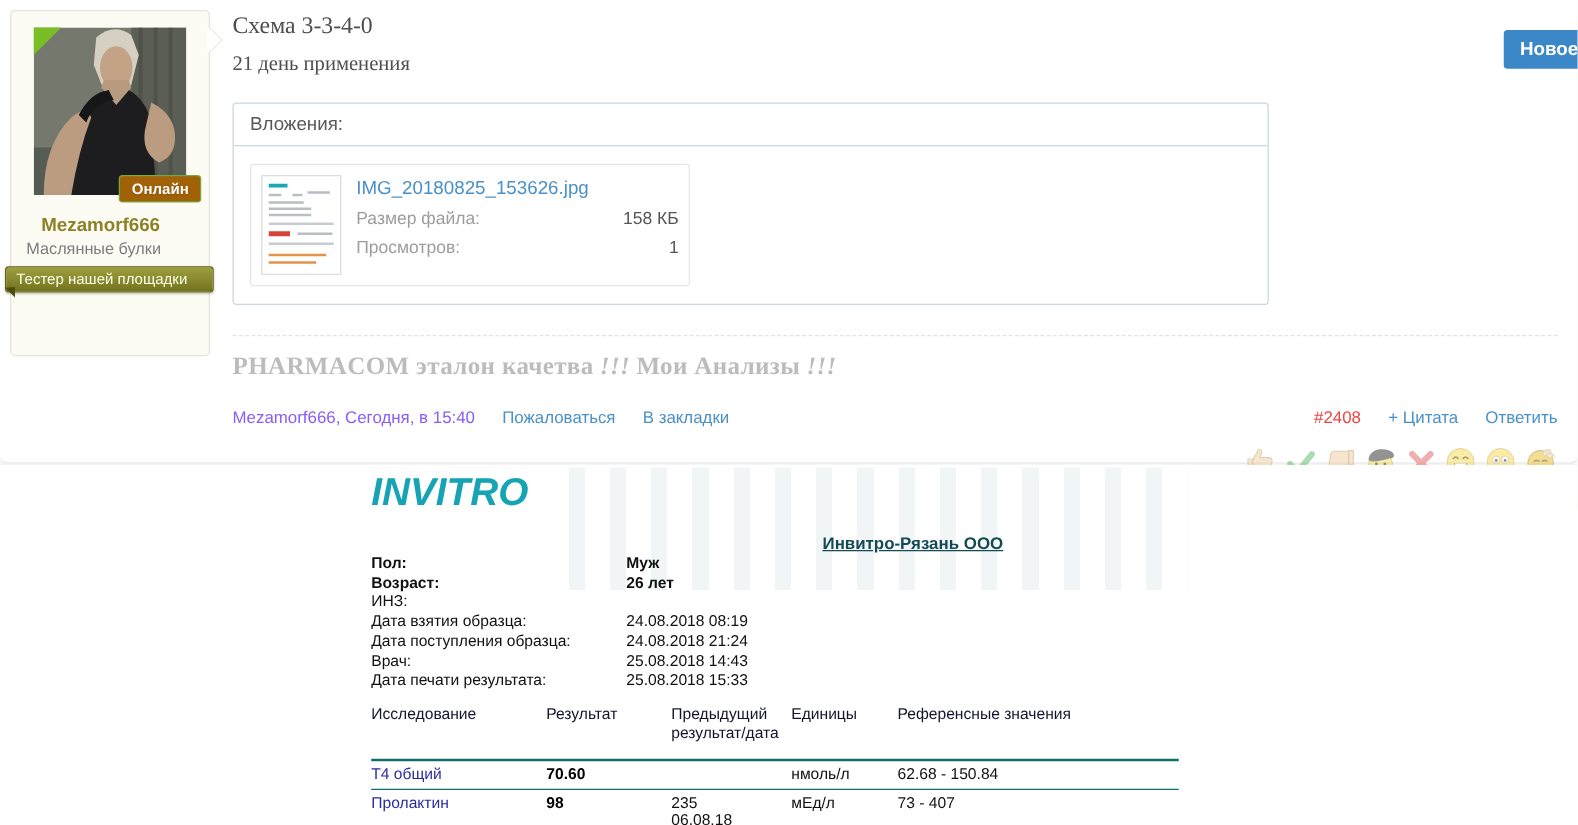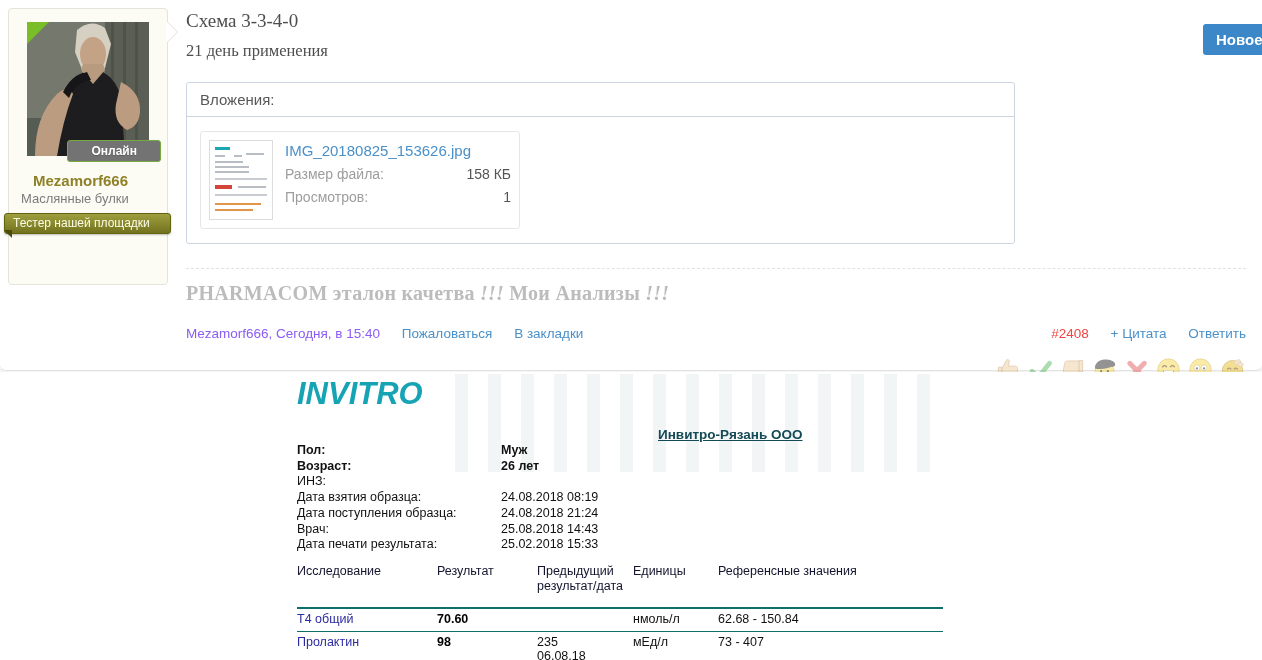--- a/index.html
+++ b/index.html
@@ -30,22 +30,22 @@
     filter: drop-shadow(1px 0 0 #e4e4d8);
   }
   .avatar-wrap { position:relative; width:122px; height:134px; margin:13px auto 0; }
   .avatar-wrap svg { display:block; width:122px; height:134px; }
   .corner-triangle {
     position:absolute; top:0; left:0; width:0; height:0;
     border-top:22px solid #79bd27; border-right:22px solid transparent;
   }
   .online-badge {
     position:absolute; right:-12px; bottom:-6px;
-    background:#737373; border:1px solid #76a93f; border-radius:3px;
-    color:#fff; font-size:12px; font-weight:bold; padding:3px 23px;
+    background:#a16207; border:1px solid #76a93f; border-radius:3px;
+    color:#fff; font-size:12px; font-weight:bold; padding:3px 9px;
     text-shadow:0 1px 1px rgba(0,0,0,.2);
   }
   .username { margin:16px 24px 2px; font-size:15px; font-weight:bold; color:#8e8128; }
   .user-subtitle { margin:0 12px; font-size:13px; color:#7c7c7c; }
   .ribbon {
     position:relative; margin:7px 0 0 -5px; width:167px;
     background:linear-gradient(#9e9e3e,#73731f);
     border:1px solid #62620f; border-radius:3px;
     color:#fdfde8; font-size:12px; padding:2px 8px 3px;
     box-shadow:0 1px 2px rgba(0,0,0,.25);
@@ -66,21 +66,21 @@
     font-family:"Liberation Serif", serif; font-weight:normal;
     font-size:19px; color:#4e4e4e;
   }
   .post-subtitle {
     font-family:"Liberation Serif", serif;
     font-size:16.5px; color:#4e4e4e; margin-top:9px;
   }
   .attach-box { margin-top:21px; width:829px; border:1px solid #ccd6e0; border-radius:3px; background:#fff; }
   .attach-header { padding:8px 13px; font-size:15px; color:#585858; border-bottom:1px solid #ccd6e0; }
   .attach-body { padding:14px 13px; }
-  .attach-item { width:320px; border:1px solid #e6e6e6; border-radius:3px; background:#fff; padding:8px; display:flex; gap:12px; }
+  .attach-item { width:352px; border:1px solid #e6e6e6; border-radius:3px; background:#fff; padding:8px; display:flex; gap:12px; }
   .attach-thumb { position:relative; width:64px; height:80px; border:1px solid #dcdcdc; background:#fff; flex:none; }
   .attach-thumb .t-logo { position:absolute; left:5px; top:6px; width:15px; height:3px; background:#1ba7b4; }
   .attach-thumb .t-line { position:absolute; height:2px; background:#b9bec4; }
   .attach-thumb .t-red { position:absolute; left:5px; top:44px; width:17px; height:4px; background:#d6453a; }
   .attach-thumb .t-orange { position:absolute; height:2px; background:#e0954a; }
   .attach-details { flex:1; padding-top:2px; }
   .attach-link { font-size:15px; color:#4a90c9; text-decoration:none; display:block; }
   .attach-row { display:flex; justify-content:space-between; margin-top:7px; font-size:14px; }
   .attach-row .lbl { color:#9d9d9d; }
   .attach-row .val { color:#555; }
@@ -317,21 +317,21 @@
     <div class="info-row">
       <span class="lbl">Дата поступления образца:</span>
       <span class="val">24.08.2018 21:24</span>
     </div>
     <div class="info-row">
       <span class="lbl">Врач:</span>
       <span class="val">25.08.2018 14:43</span>
     </div>
     <div class="info-row">
       <span class="lbl">Дата печати результата:</span>
-      <span class="val">25.02.2018 15:33</span>
+      <span class="val">25.08.2018 15:33</span>
     </div>
   </div>
 
   <div class="lab-table">
     <div class="lt-grid lt-head">
       <div>Исследование</div>
       <div>Результат</div>
       <div>Предыдущий результат/дата</div>
       <div>Единицы</div>
       <div>Референсные значения</div>

